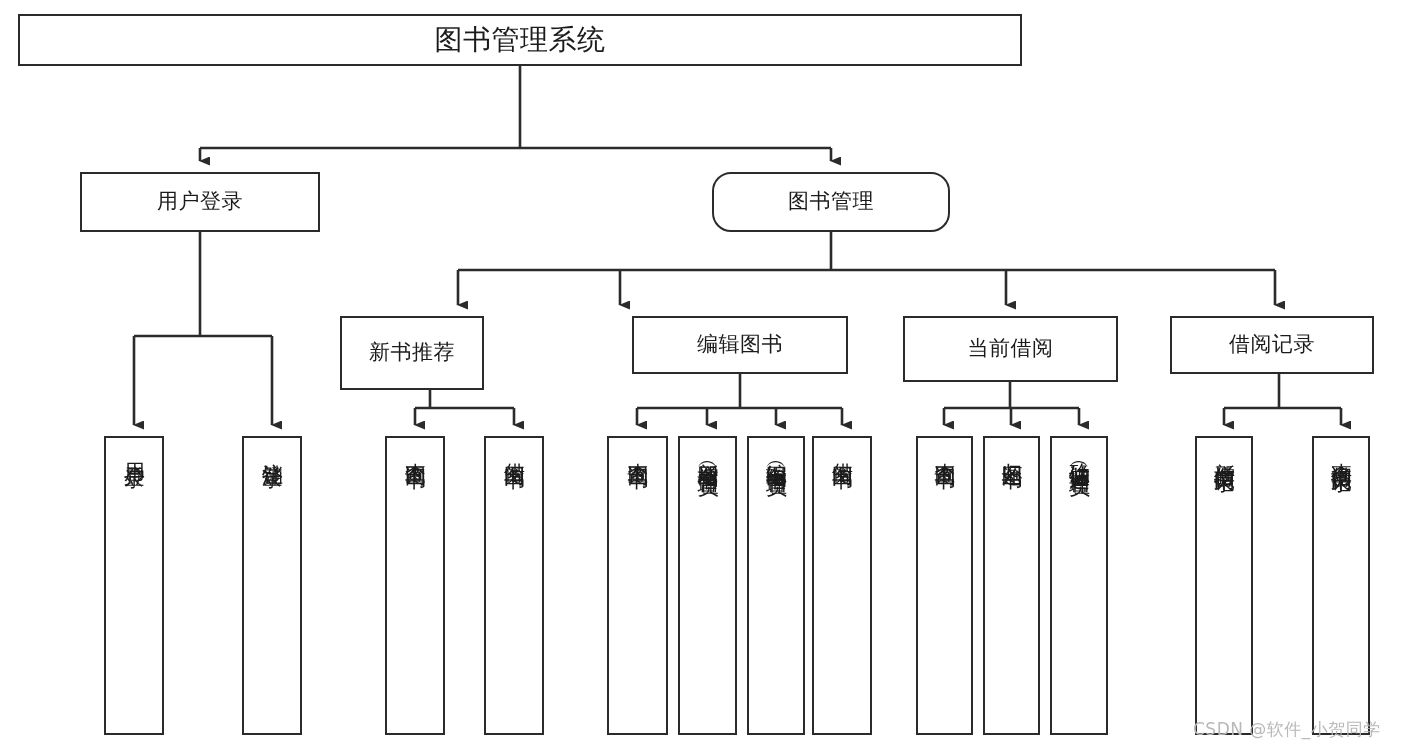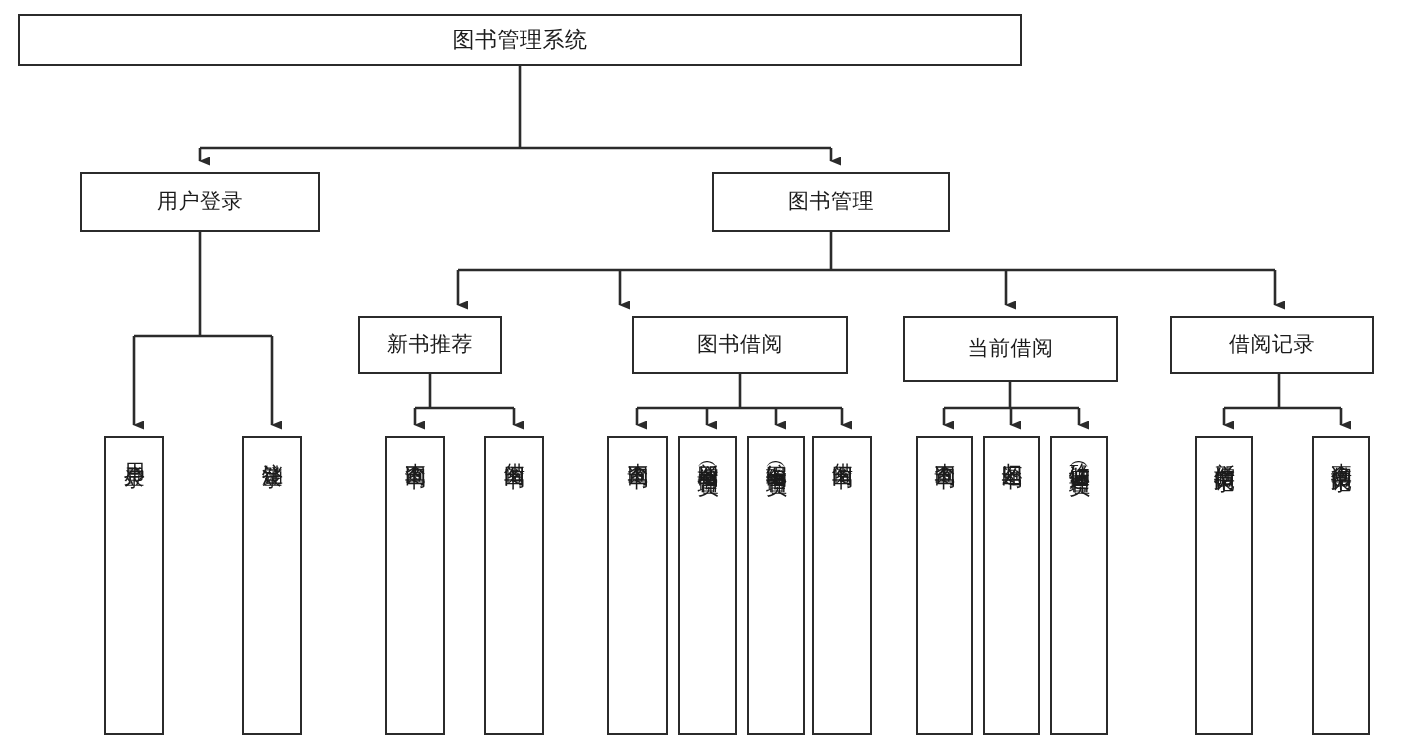--- a/index.html
+++ b/index.html
@@ -36,21 +36,21 @@
   }
   .node .lbl{
     display:block;
     line-height:1.12;
     letter-spacing:0.5px;
     color:#1b1b1b;
     white-space:pre-line;
   }
   
   .h .lbl{font-size:21px;}
-  .node.root .lbl{font-size:22px;}
+  .node.root .lbl{font-size:28px;}
   
   .v{
     padding:8px 2px;
     align-items:flex-start;
     justify-content:center;
   }
   .v .lbl{
     writing-mode:vertical-rl;
     text-orientation:upright;
     font-size:21px;
@@ -116,28 +116,28 @@
       </g>
   </svg>
 
   <div id="node-layer">
       <div class="node h root" style="left: 18px; top: 14px; width: 1004px; height: 52px;">
         <span class="lbl">图书管理系统</span>
       </div>
       <div class="node h" style="left: 80px; top: 172px; width: 240px; height: 60px;">
         <span class="lbl">用户登录</span>
       </div>
-      <div class="node h" style="left: 712px; top: 172px; width: 238px; height: 60px;">
+      <div class="node h" style="left: 712px; top: 172px; width: 238px; height: 60px; border-radius: 19px;">
         <span class="lbl">图书管理</span>
       </div>
-      <div class="node h" style="left: 358px; top: 316px; width: 144px; height: 58px;">
+      <div class="node h" style="left: 340px; top: 316px; width: 144px; height: 74px;">
         <span class="lbl">新书推荐</span>
       </div>
       <div class="node h" style="left: 632px; top: 316px; width: 216px; height: 58px;">
-        <span class="lbl">图书借阅</span>
+        <span class="lbl">编辑图书</span>
       </div>
       <div class="node h" style="left: 903px; top: 316px; width: 215px; height: 66px;">
         <span class="lbl">当前借阅</span>
       </div>
       <div class="node h" style="left: 1170px; top: 316px; width: 204px; height: 58px;">
         <span class="lbl">借阅记录</span>
       </div>
       <div class="node v" style="left: 104px; top: 436px; width: 60px; height: 299px;">
         <span class="lbl">用户登录</span>
       </div>
@@ -172,14 +172,15 @@
         <span class="lbl">确认归还（管理员）</span>
       </div>
       <div class="node v" style="left: 1195px; top: 436px; width: 58px; height: 299px;">
         <span class="lbl">新增借阅记录</span>
       </div>
       <div class="node v" style="left: 1312px; top: 436px; width: 58px; height: 299px;">
         <span class="lbl">查询借阅记录</span>
       </div>
     </div>
 
+  <div class="watermark" style="left: 1193px; top: 718px;">CSDN @软件_小贺同学</div>
 
 </div>
 
 </body></html>

